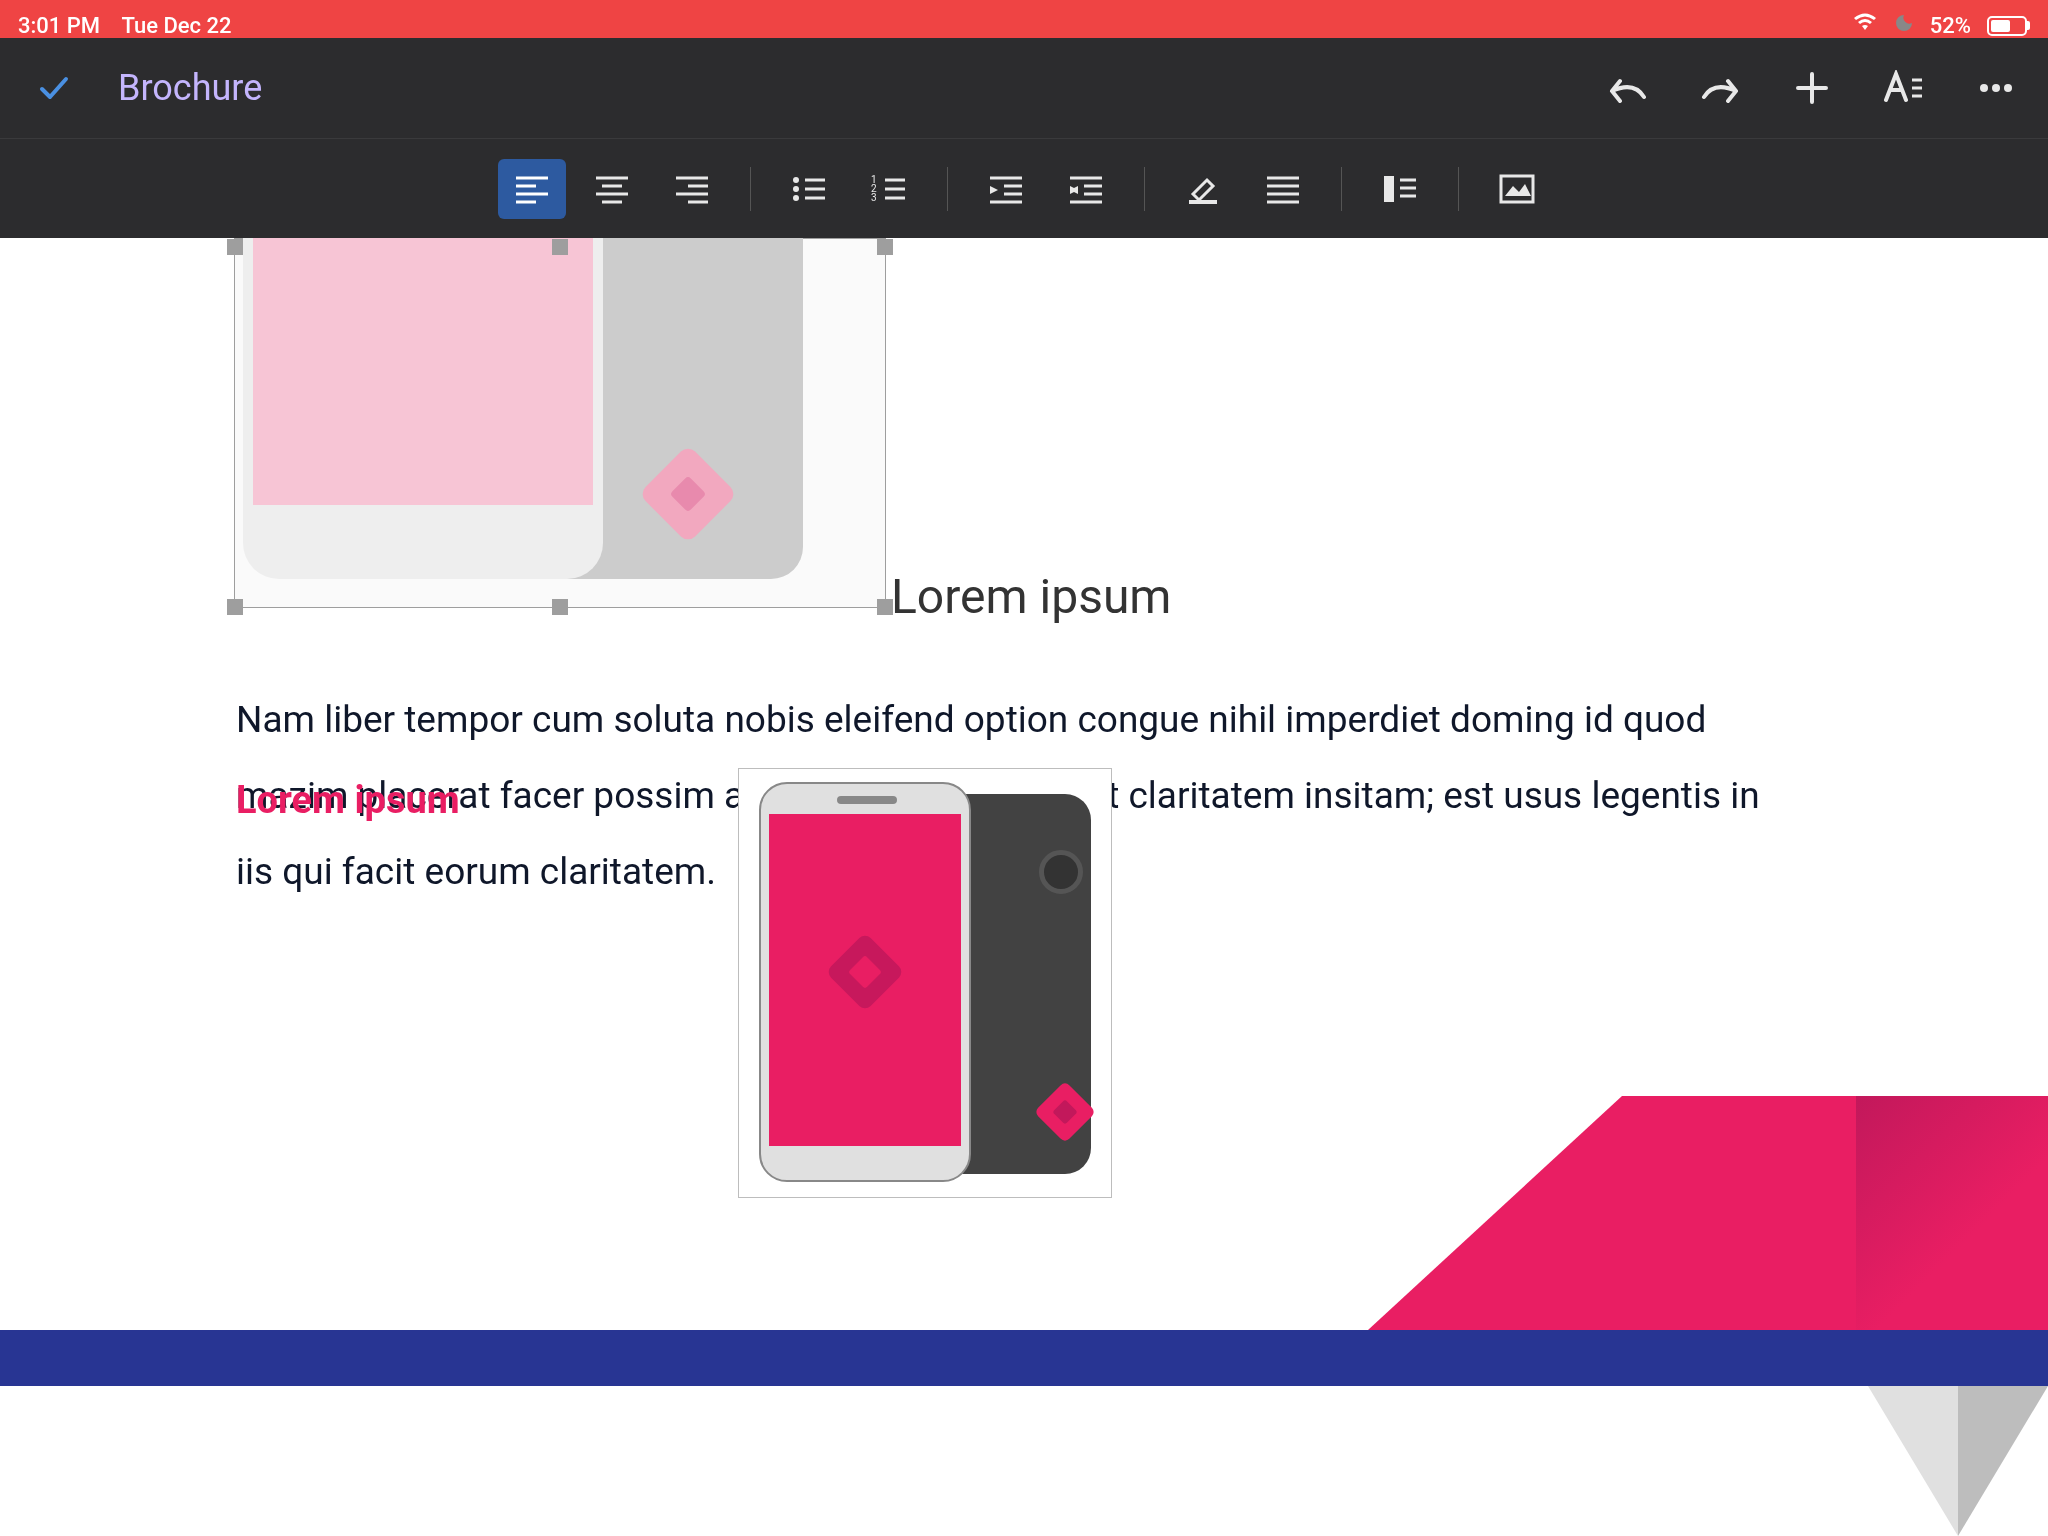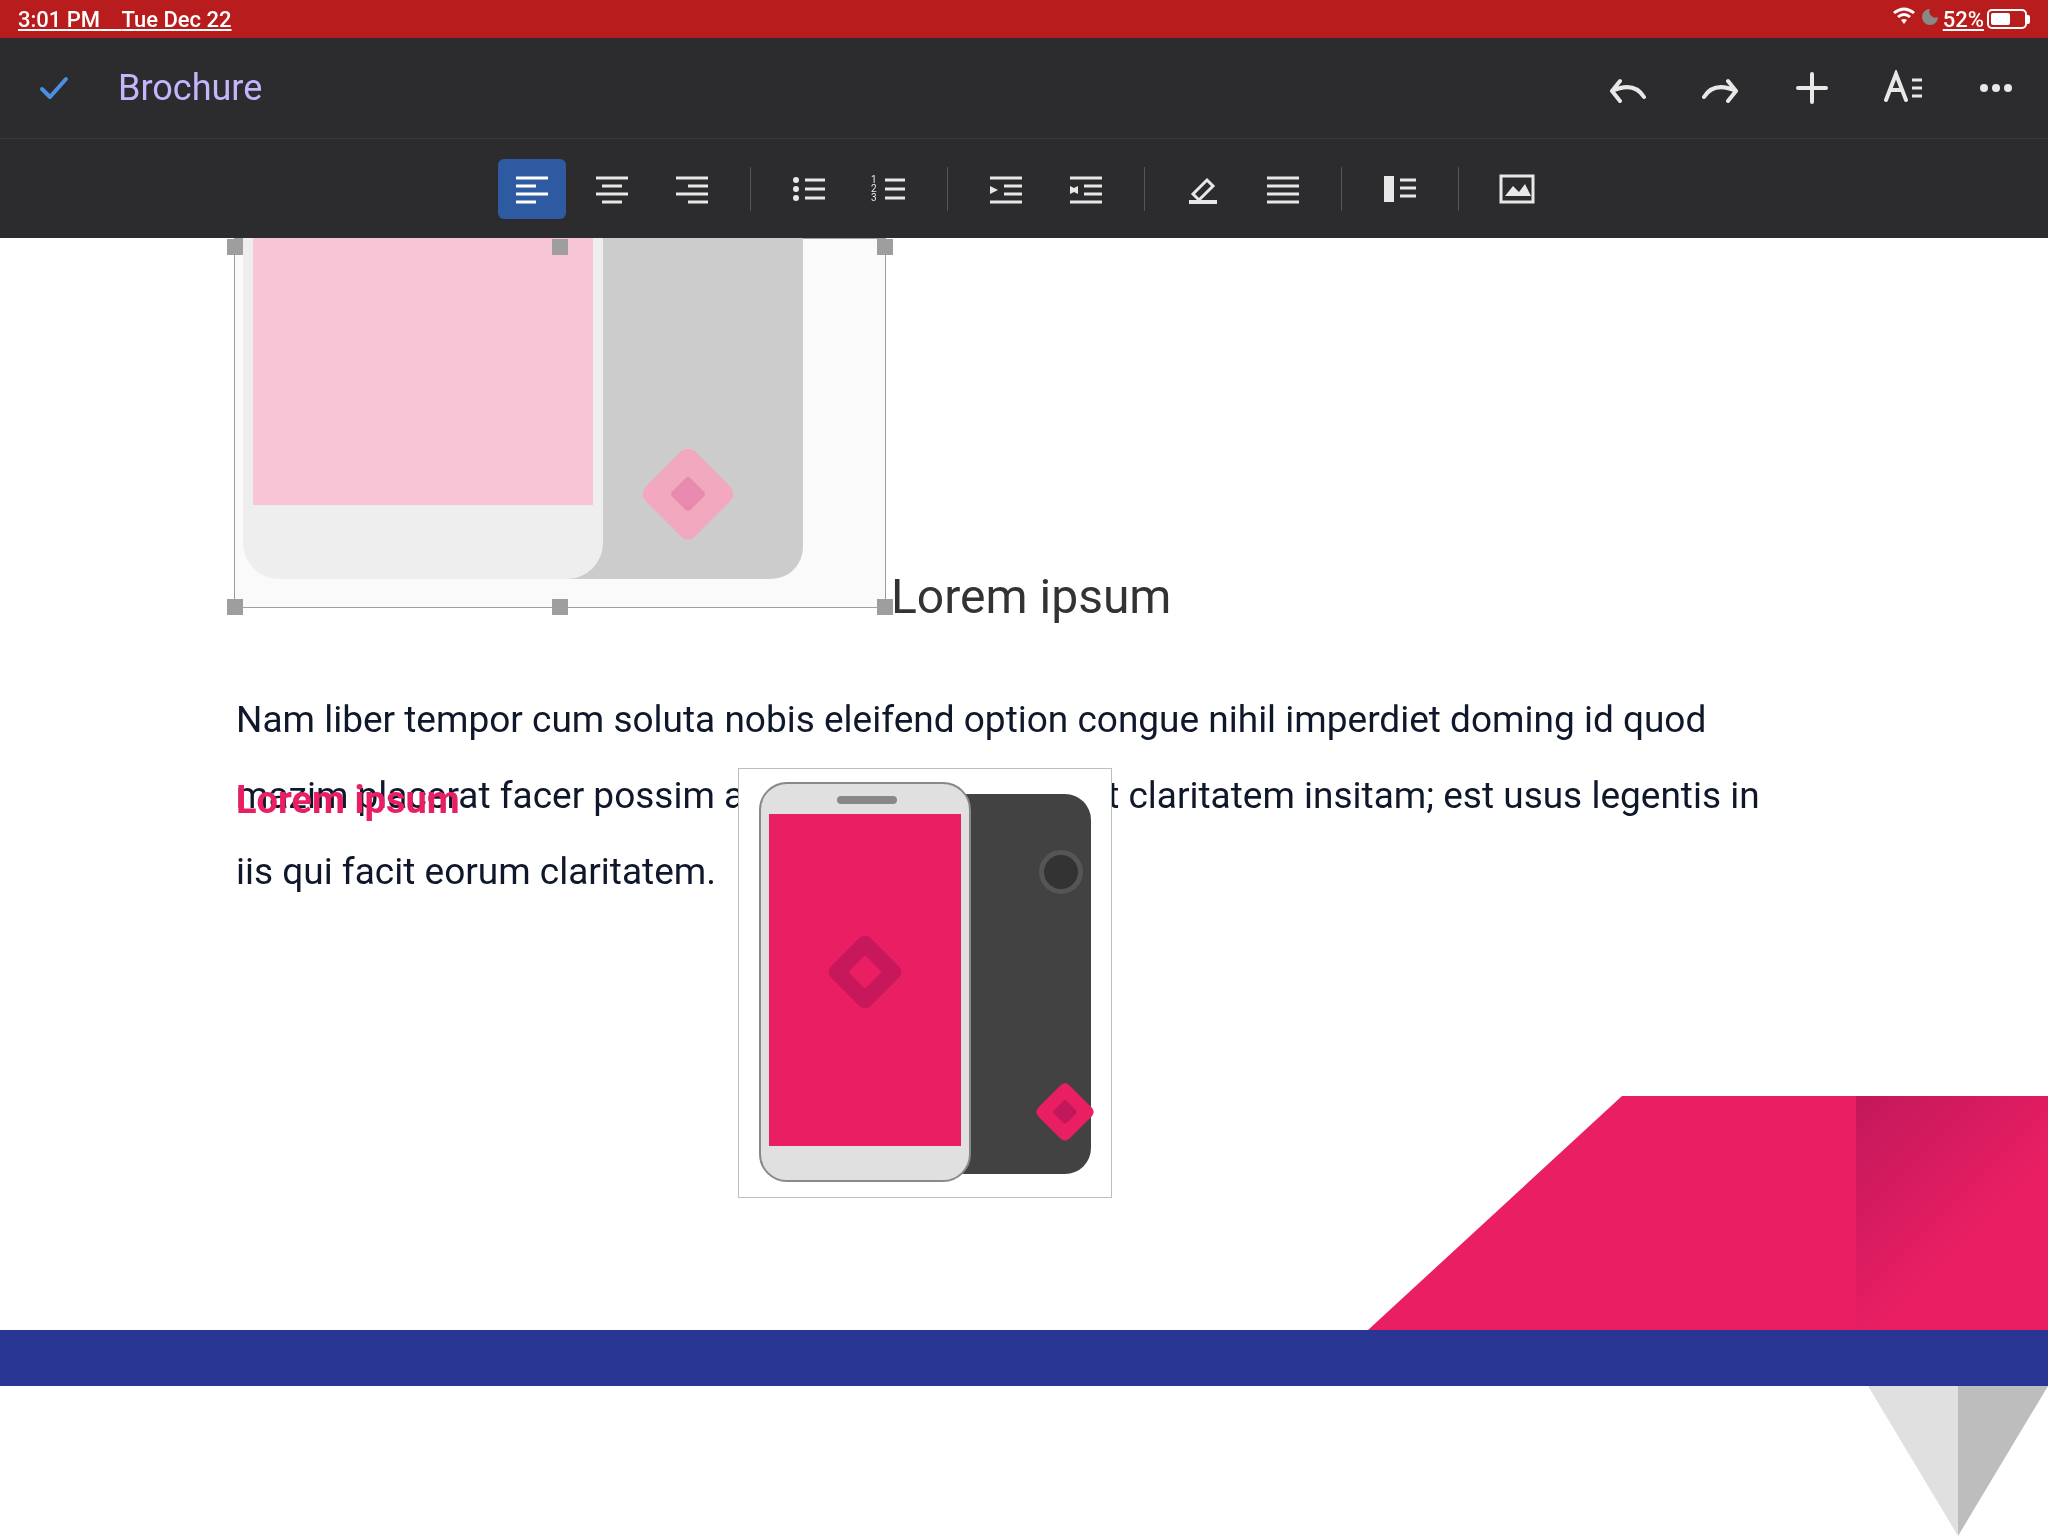--- a/index.html
+++ b/index.html
@@ -1,20 +1,20 @@
 <!DOCTYPE html>
 <html><head>
 <meta charset="utf-8">
 <style>
   * { margin: 0; padding: 0; box-sizing: border-box; }
   body { font-family: -apple-system, BlinkMacSystemFont, "Segoe UI", Roboto, sans-serif; background: #fff; width: 2048px; height: 1536px; overflow: hidden; }
   
-  .status-bar { background: #b91c1c; color: #fff; height: 38px; display: flex; align-items: center; padding: 0 18px; font-size: 22px; font-weight: 500; text-decoration: underline; }
+  .status-bar { background: #ef4444; color: #fff; height: 38px; display: flex; align-items: flex-end; padding: 0 18px; font-size: 22px; font-weight: 500; }
   .status-left { flex: 0 0 auto; }
-  .status-right { margin-left: auto; display: flex; align-items: center; gap: 3px; }
+  .status-right { margin-left: auto; display: flex; align-items: center; gap: 16px; }
   
   .header { background: #2c2c2e; color: #fff; height: 100px; display: flex; align-items: center; padding: 0 30px; }
   .check-btn { width: 48px; height: 48px; display: flex; align-items: center; justify-content: center; margin-right: 40px; }
   .title { font-size: 36px; font-weight: 400; color: #c4b5fd; }
   .header-actions { margin-left: auto; display: flex; align-items: center; gap: 48px; }
   .header-icon { width: 44px; height: 44px; display: flex; align-items: center; justify-content: center; color: #e8e8e8; }
   
   .toolbar { background: #2c2c2e; height: 100px; display: flex; align-items: center; justify-content: center; gap: 12px; border-top: 1px solid #3a3a3c; }
   .tool-btn { width: 68px; height: 60px; display: flex; align-items: center; justify-content: center; border-radius: 6px; color: #e8e8e8; }
   .tool-btn.active { background: #2d5aa0; }

